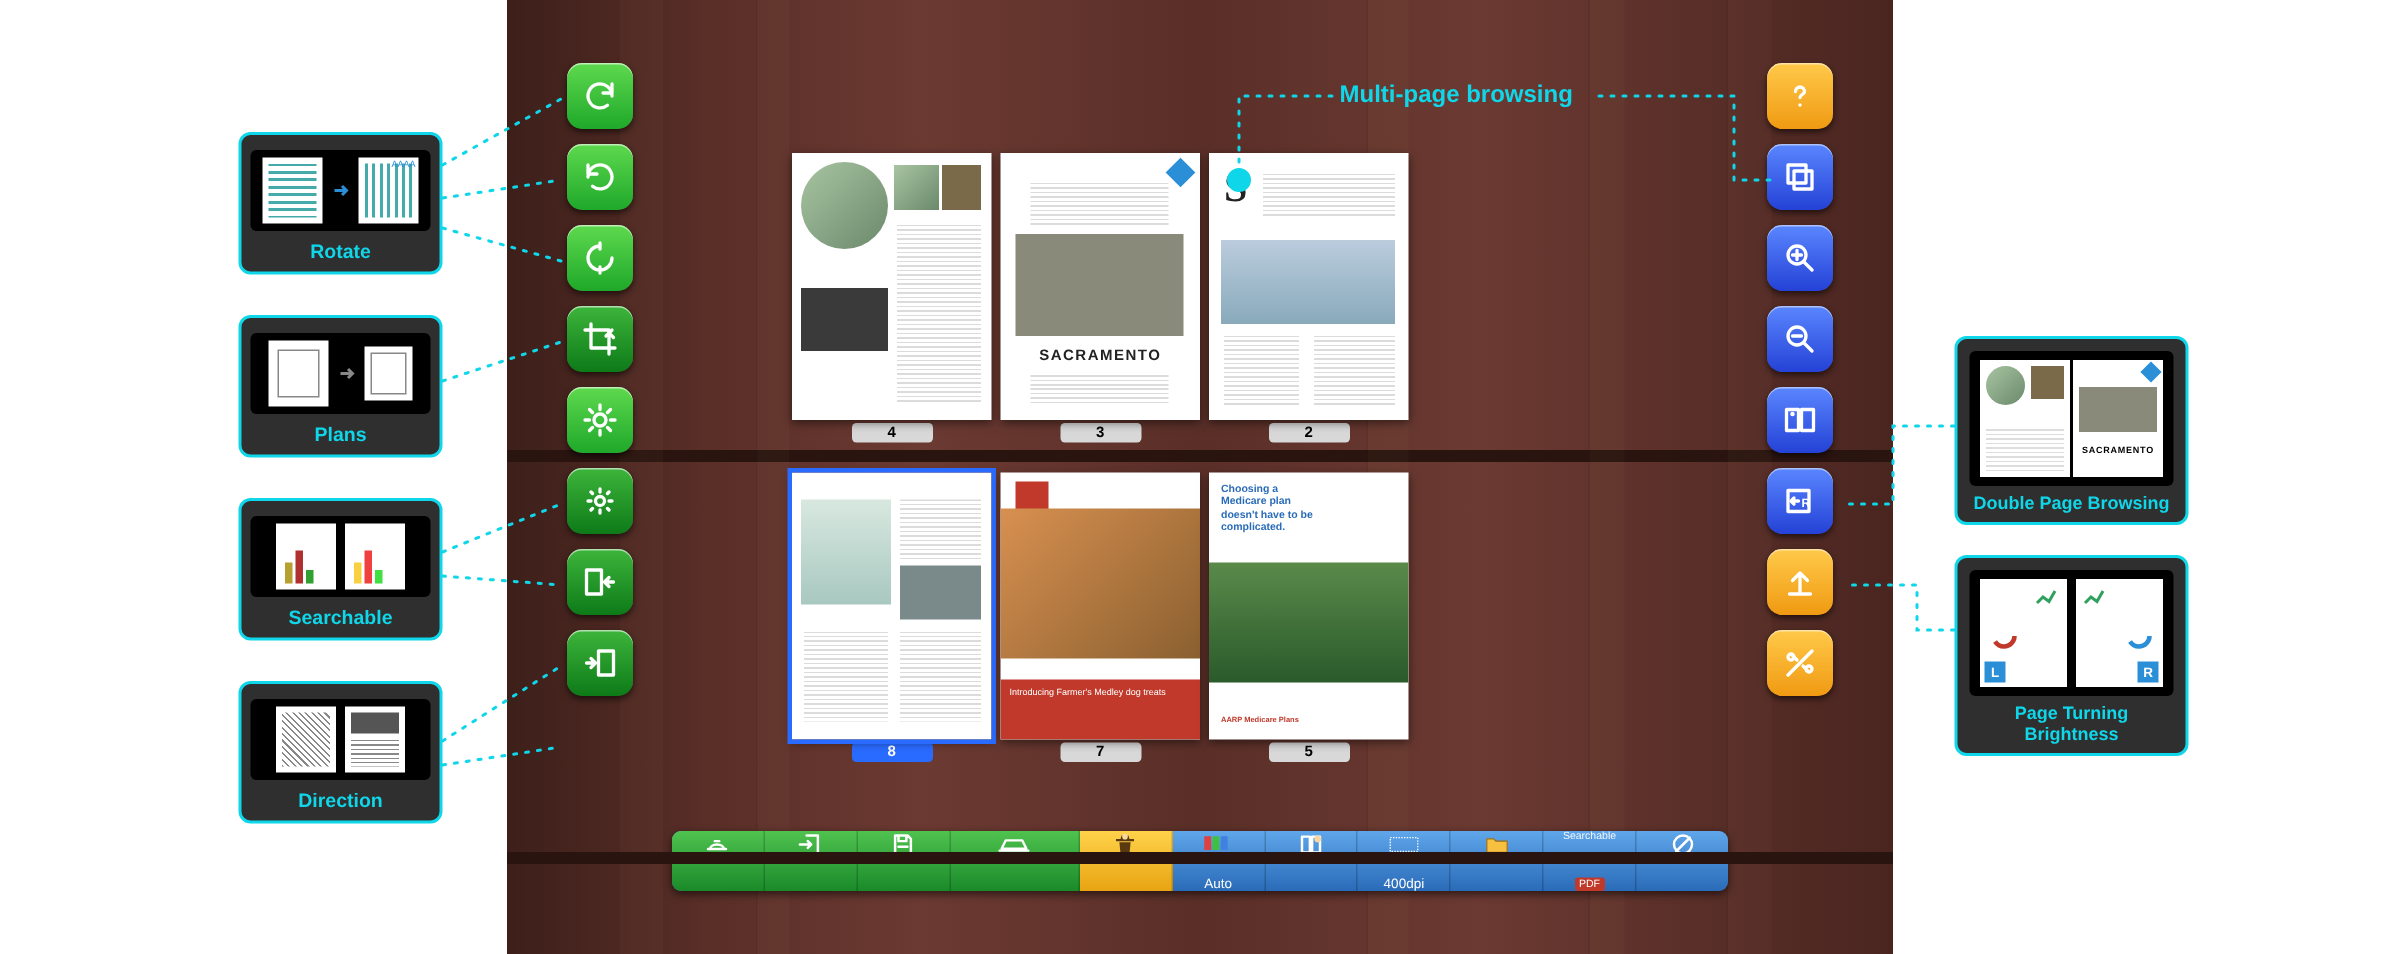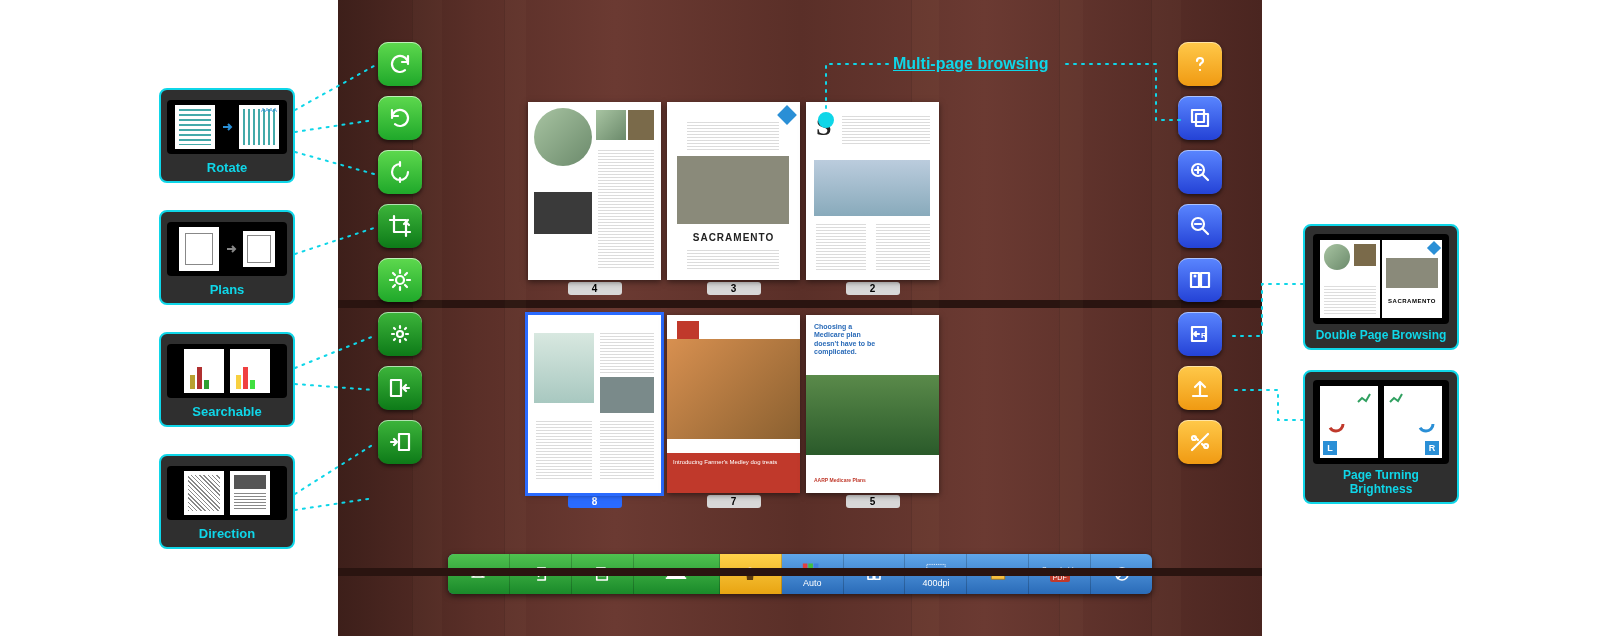--- a/index.html
+++ b/index.html
@@ -155,41 +155,40 @@
   text-align:center;
 }
 .callout2 .lbl { color:#0fd6e8; font-size:12px; font-weight:bold; margin-top:4px; }
 
 
 .mp-label {
   position:absolute;
   color:#0fd6e8;
   font-weight:bold;
   font-size:16px;
-  text-decoration:underline;
 }
 
 
 .bottombar {
   position:absolute;
   left:110px;
   right:110px;
   bottom:42px;
   height:40px;
   display:flex;
   background:linear-gradient(180deg,#5fa6ea,#2a6bb8);
   border-radius:6px;
   overflow:hidden;
   box-shadow:0 2px 6px rgba(0,0,0,.6);
 }
 .bbtn {
   flex:1;
   display:flex;
   align-items:center;
-  justify-content:center;
+  justify-content:space-between;
   border-right:1px solid rgba(0,0,0,.2);
   cursor:pointer;
   font-size:9px;
   color:#fff;
   flex-direction:column;
 }
 .bbtn.green { background:linear-gradient(180deg,#4fc24f,#1a8a2a); }
 .bbtn.yellow { background:linear-gradient(180deg,#ffd24a,#e8a412); color:#422; }
 .bbtn:last-child { border-right:none; }
 .bbtn svg { width:22px; height:18px; }

